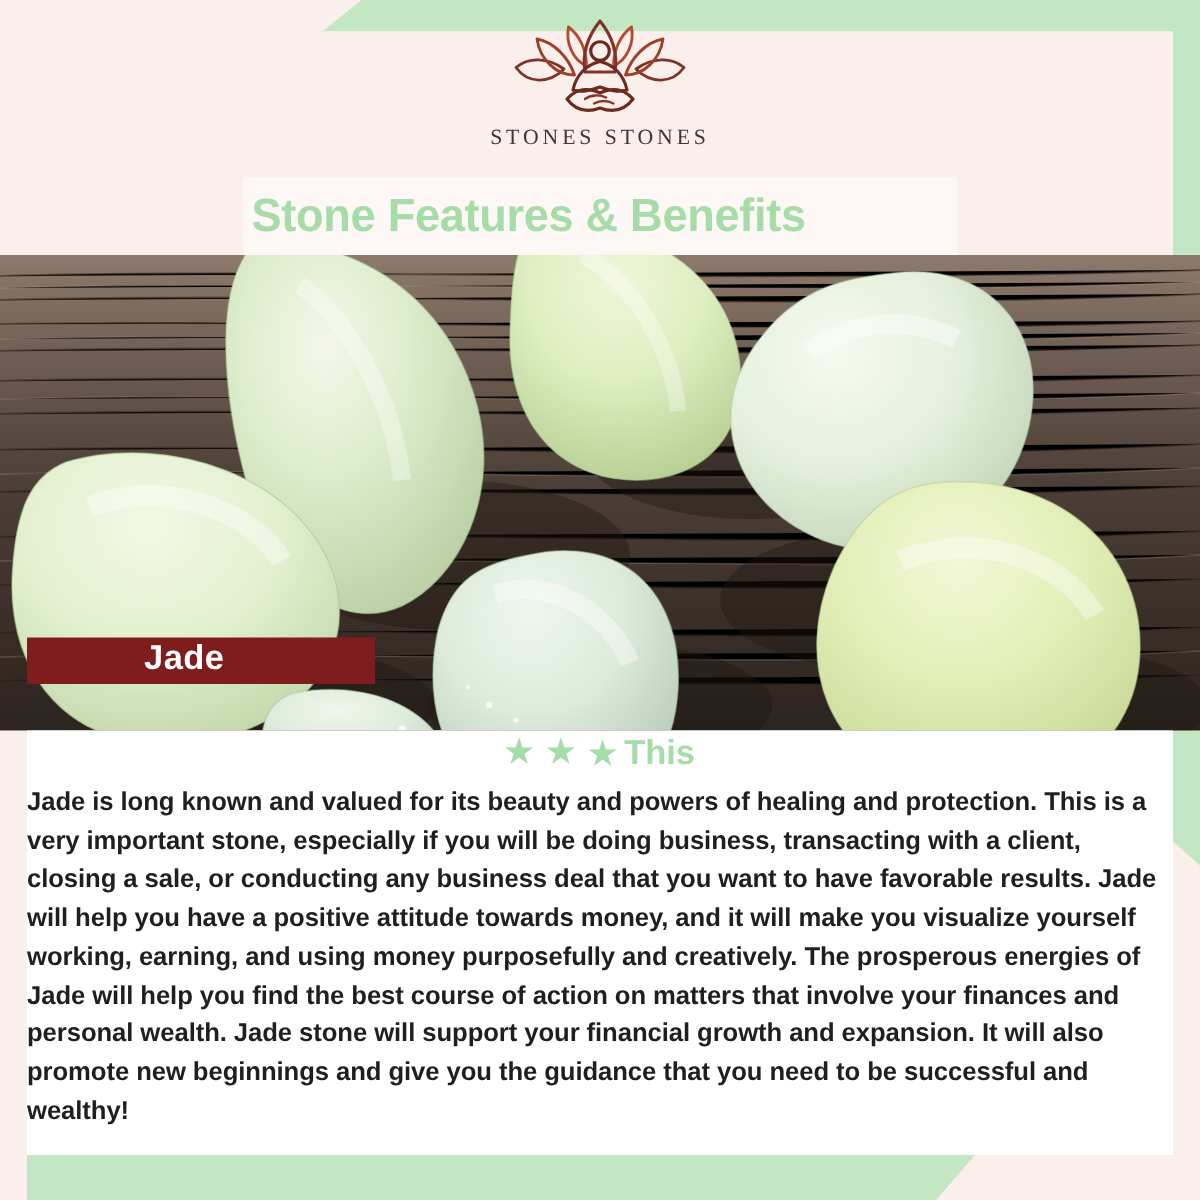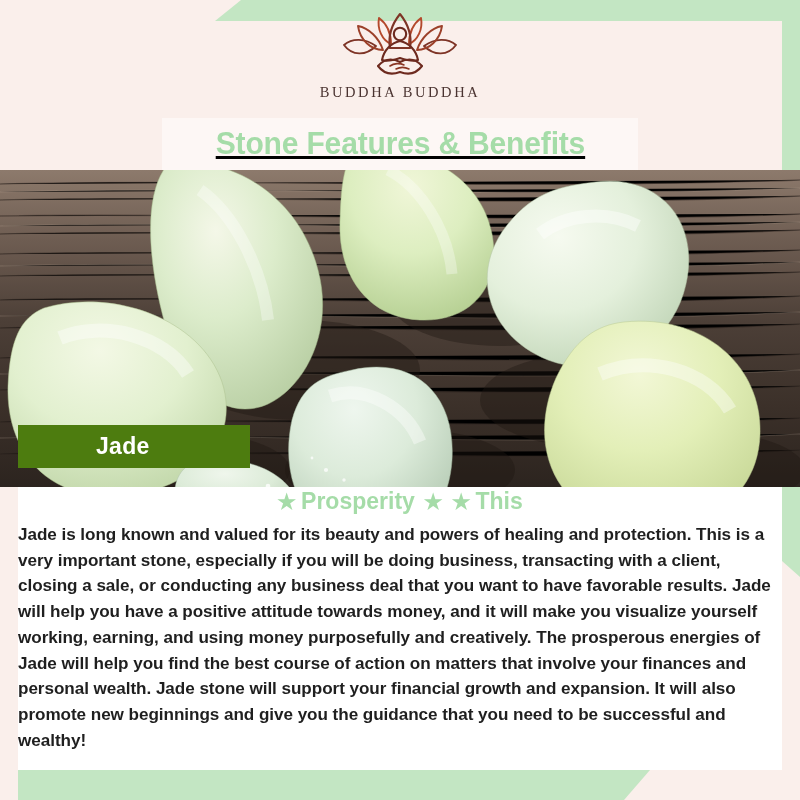--- a/index.html
+++ b/index.html
@@ -55,23 +55,22 @@
     letter-spacing: 2.6px;
     color: #4a3330;
     font-weight: 400;
   }
 
   
   #title-band {
     position: absolute; left: 162px; top: 118px;
     width: 476px; height: 52px;
     background: #fdf7f5;
-    display: flex; align-items: center; justify-content: center;
+    display: flex; align-items: center; justify-content: flex-start;
     z-index: 4;
-    text-decoration: underline;
   }
   #title-text {
     font-size: 31px; font-weight: 700;
     color: #a5dca8;
     letter-spacing: -0.2px;
     white-space: nowrap;
     transform: scaleX(0.97);
   }
 
   
@@ -79,23 +78,23 @@
     position: absolute; left: 0; top: 170px; width: 800px; height: 317px;
     overflow: hidden;
     background: #5a4b42;
     z-index: 1;
   }
   #photo svg { display: block; width: 800px; height: 317px; }
 
   
   #stone-label {
     position: absolute; left: 18px; top: 425px;
-    width: 232px; height: 43px;
-    background: #4d7c0f;
-    display: flex; align-items: center;
+    width: 232px; height: 31px;
+    background: #7f1d1d;
+    display: flex; 
     padding-left: 78px;
     z-index: 5;
   }
   #stone-label-text {
     color: #ffffff; font-size: 23px; font-weight: 700;
     letter-spacing: 0.3px;
   }
 
   
   #content {
@@ -162,21 +161,21 @@
 
         <path d="M66 29 C57 31 50 38 48 48 C54 50 60 48 66 46 C72 48 78 50 84 48 C82 38 75 31 66 29 Z" stroke="#6d2a1f" stroke-width="2.1"></path>
 
         <path d="M44 54 C50 47 58 46 66 50 C74 46 82 47 88 54 C82 62 74 63 66 60 C58 63 50 62 44 54 Z" stroke="#6d2a1f" stroke-width="2.1"></path>
 
         <path d="M56 54 C60 51 66 51 70 53" stroke="#8a3523" stroke-width="1.6"></path>
         <path d="M62 57 C66 55 71 55 75 57" stroke="#8a3523" stroke-width="1.6"></path>
       </g>
     </svg>
   </span>
-  <div id="brand-name">BUDDHA BUDDHA</div>
+  <div id="brand-name">STONES STONES</div>
 </div>
 
 <div id="title-band">
   <span id="title-text">Stone Features &amp; Benefits</span>
 </div>
 
 <div id="photo">
   <svg viewBox="0 0 800 317" xmlns="http://www.w3.org/2000/svg" aria-hidden="true">
     <defs>
       <linearGradient id="wood" x1="0" y1="0" x2="0" y2="1">
@@ -290,21 +289,20 @@
 </div>
 
 <div id="stone-label">
   <span id="stone-label-text">Jade</span>
 </div>
 
 <div id="content">
   <div id="benefits">
     <span class="benefit">
       <span class="star">★</span>
-      <span>Prosperity</span>
     </span>
     <span class="benefit">
       <span class="star">★</span>
     </span>
     <span class="benefit">
       <span class="star">★</span>
       <span>This</span>
     </span>
   </div>
 

